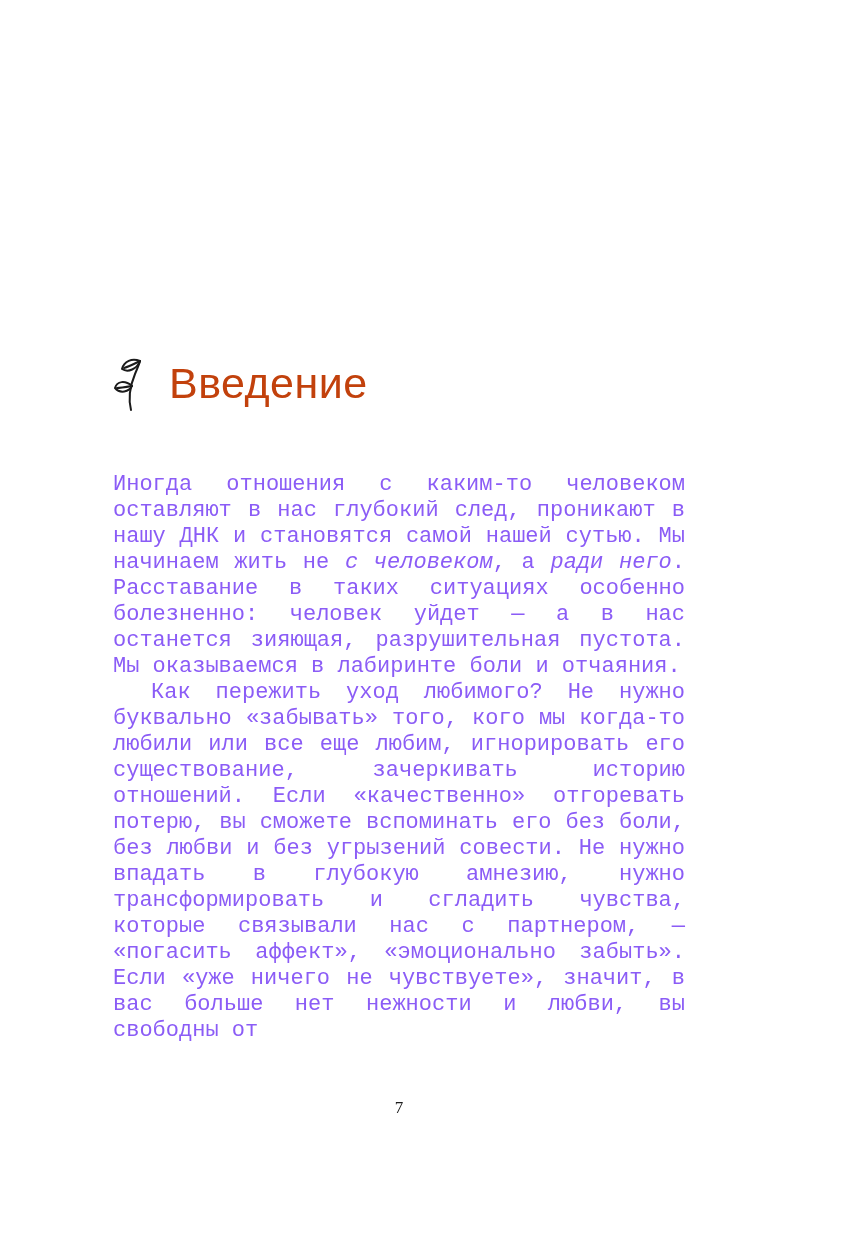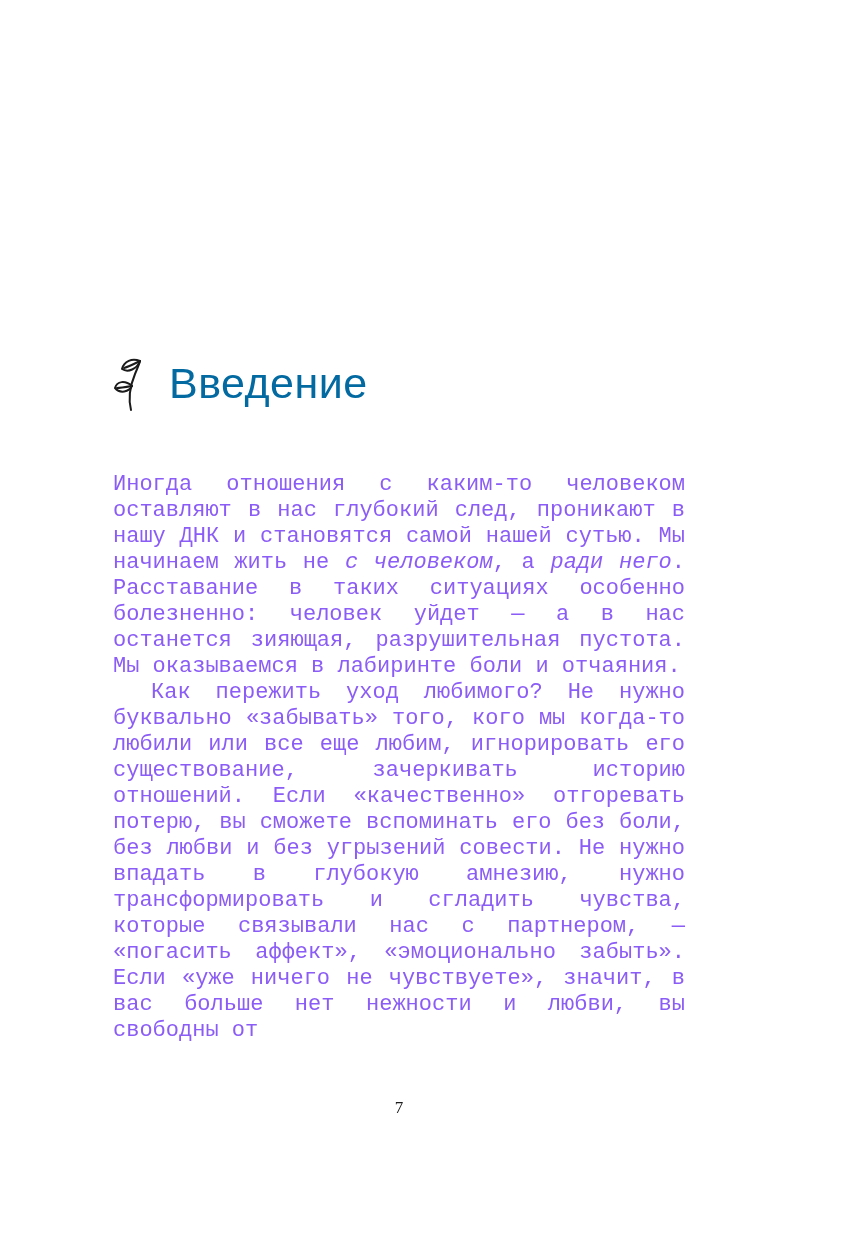--- a/index.html
+++ b/index.html
@@ -30,21 +30,21 @@
   .leaf-icon {
     flex: 0 0 auto;
     width: 40px;
     height: 56px;
   }
   .chapter-title {
     font-family: "Liberation Sans", sans-serif;
     font-weight: 400;
     font-size: 43px;
     letter-spacing: 0.5px;
-    color: #0369a1;
+    color: #c2410c;
     line-height: 1.1;
   }
   .body-text {
     font-family: Liberation Mono, monospace;
     font-size: 22px;
     line-height: 26px;
     text-align: justify;
     color: #8b5cf6;
   }
   .body-text p {

